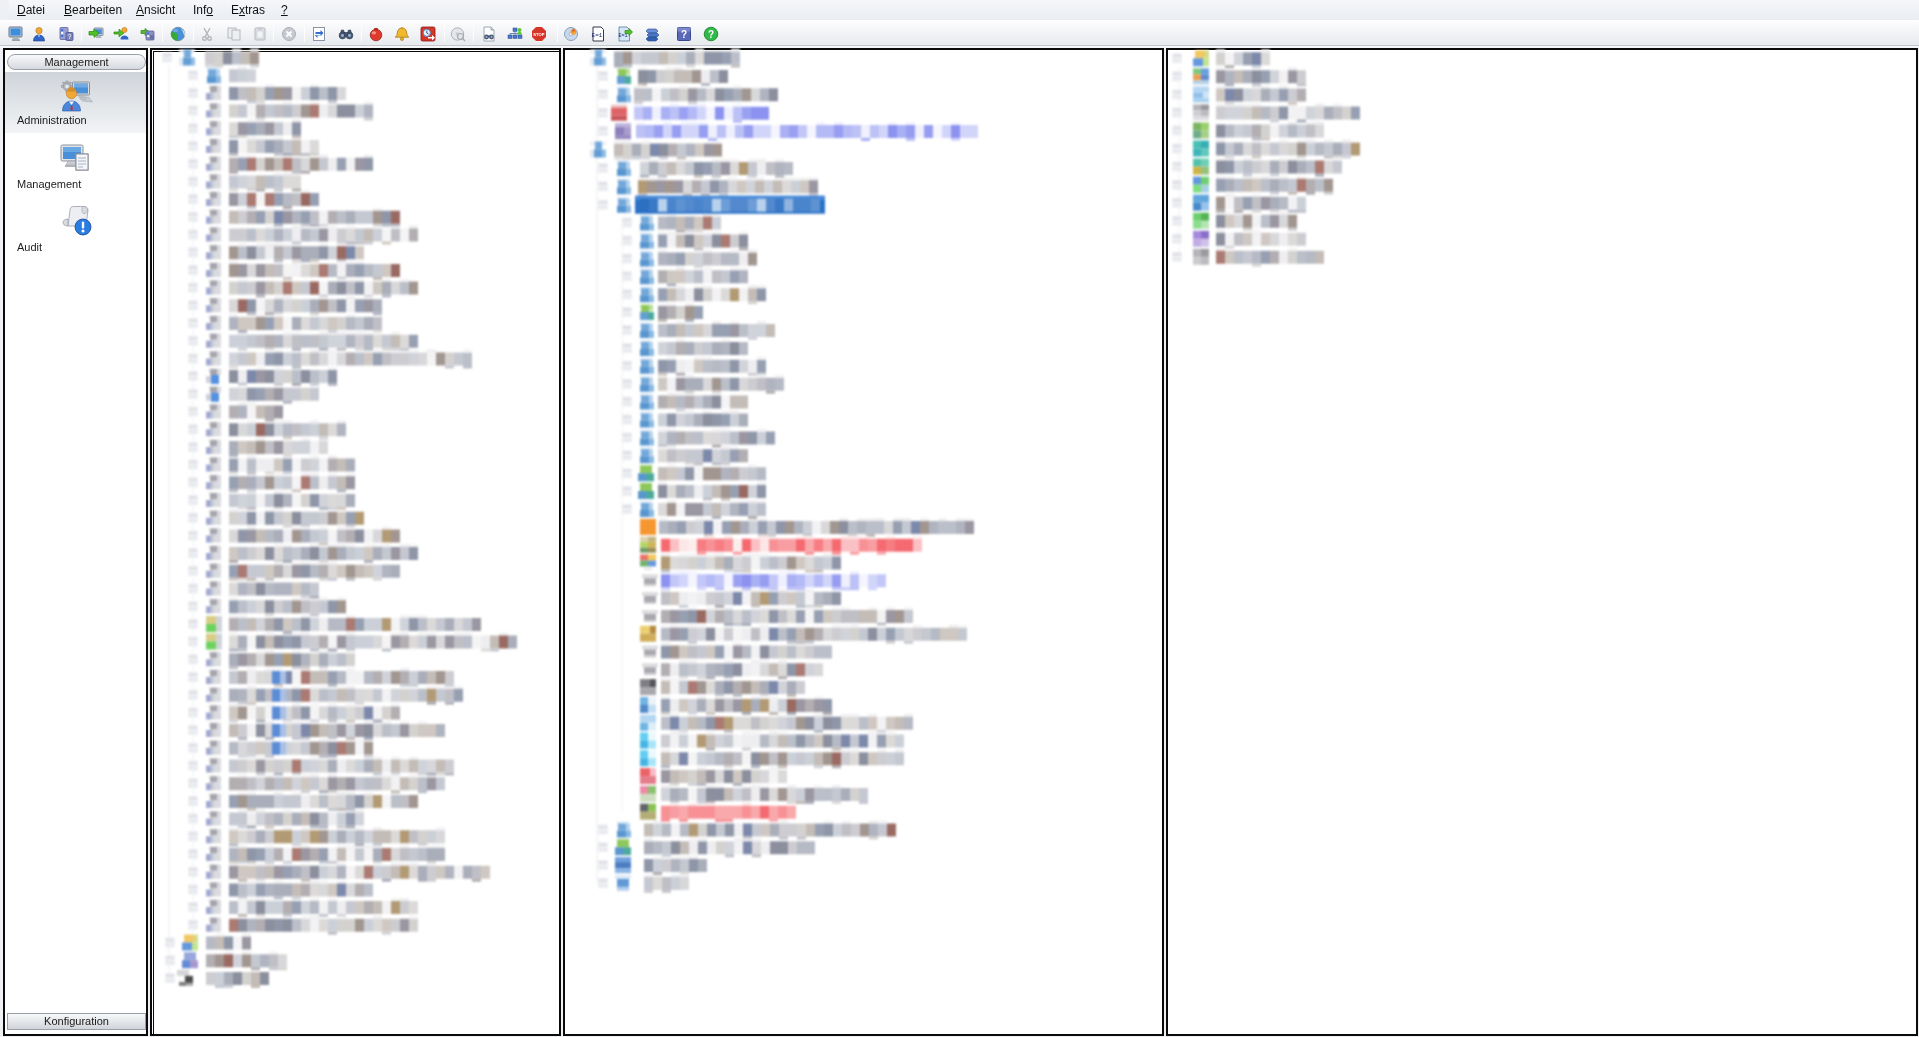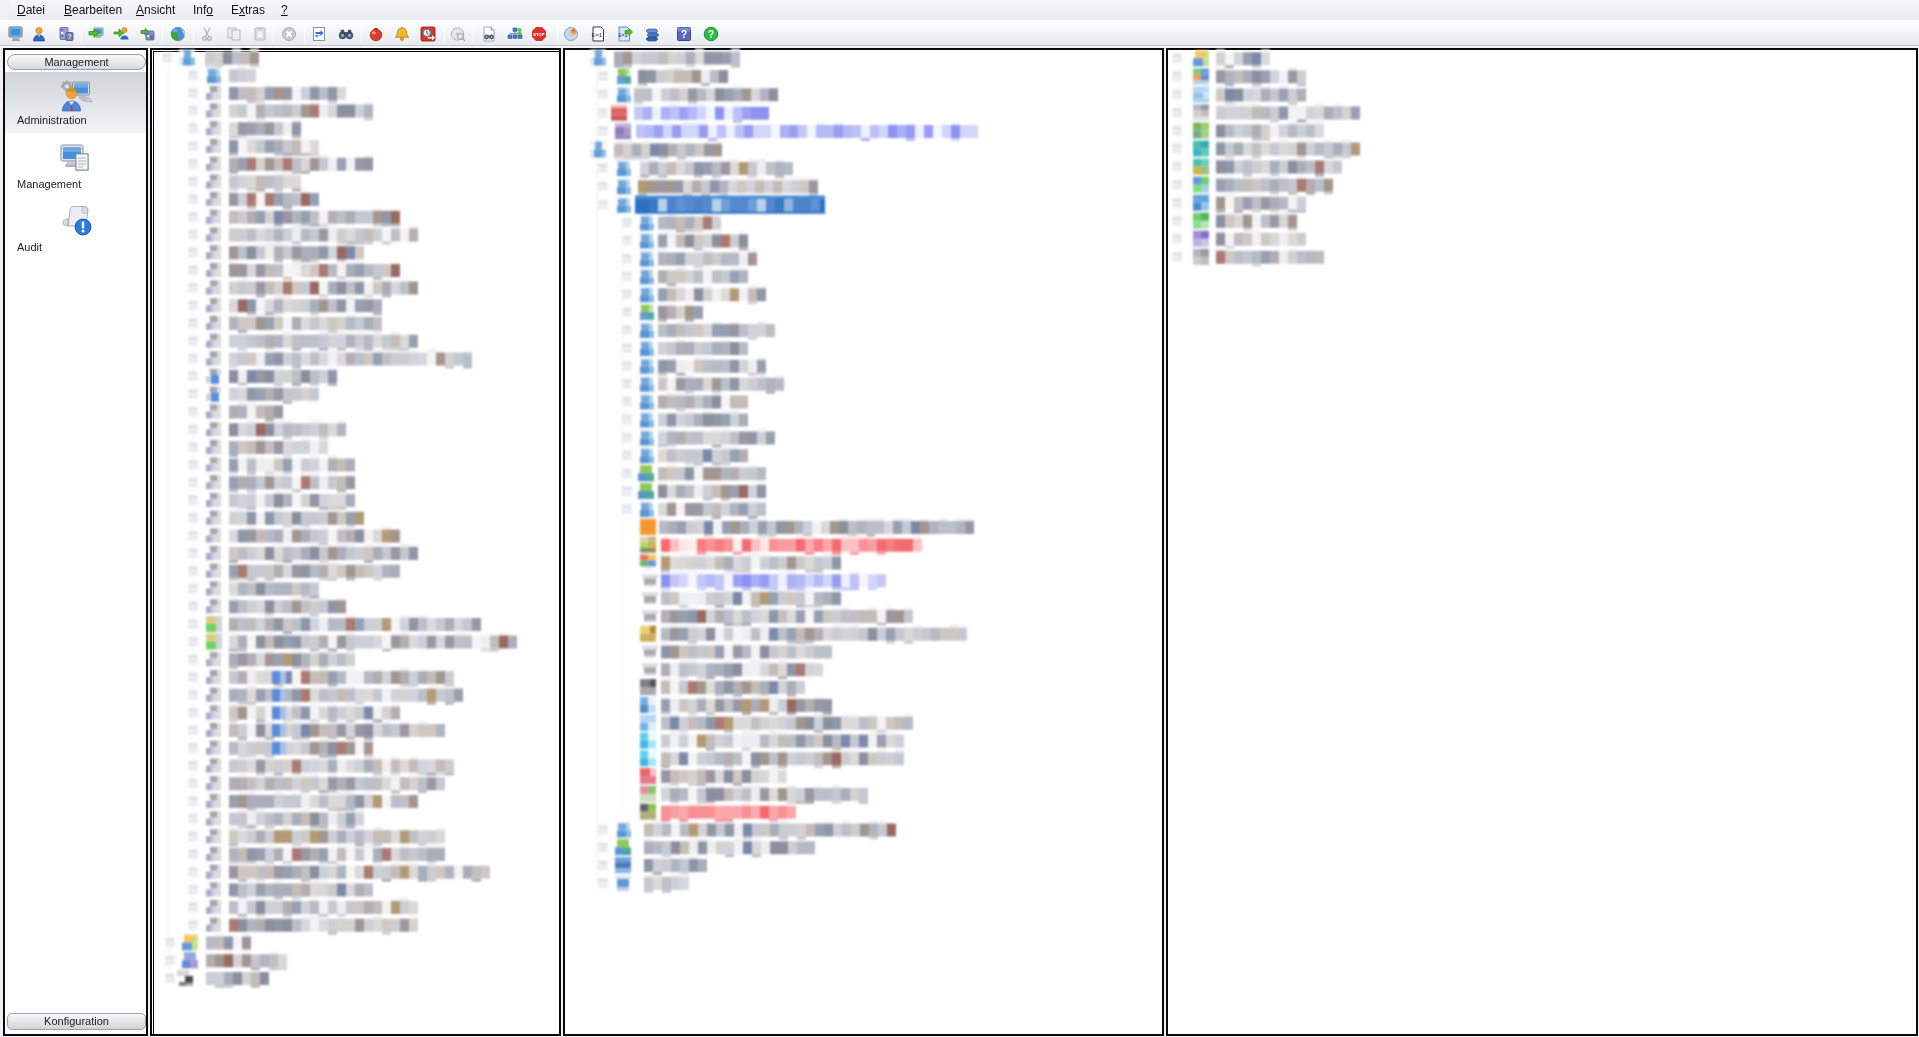--- a/index.html
+++ b/index.html
@@ -228,21 +228,21 @@
   <div class="slabel" style="top:128px">Management</div>
   <div style="position:absolute;left:55px;top:154px;width:34px;height:34px"><svg width="34" height="34" viewBox="0 0 34 34">
 <path d="M10 6c0-2 1.5-3.5 3.5-3.5h11C26.5 2.5 28 4 28 6l-2 16H8z" fill="#eceef2" stroke="#9aa0a8" stroke-width=".8"></path>
 <path d="M8 22c-3 0-5-1.5-5-3.5S5 15 8 15z" fill="#d8dce2" stroke="#9aa0a8" stroke-width=".8"></path>
 <path d="M24 2.5c2 0 3.5 1.5 3.5 3.5S26 9.5 24 9.5 22 8 22 6s0-3.5 2-3.5z" fill="#d8dce2" stroke="#9aa0a8" stroke-width=".6"></path>
 <circle cx="23" cy="23" r="8" fill="#2a7de0" stroke="#1a4a90" stroke-width=".8"></circle>
 <rect x="21.8" y="17.5" width="2.4" height="7" rx="1" fill="#fff"></rect>
         <circle cx="23" cy="27" r="1.5" fill="#fff"></circle>
 </svg></div>
   <div class="slabel" style="top:191px">Audit</div>
-  <div style="position:absolute;left:2px;top:963px;width:139px;height:17px;background:linear-gradient(#f8f9fa,#d0d4da);border:1px solid #9aa0a8;border-radius:5px;font-size:11px;text-align:center;line-height:15px;color:#1a1a1a">Konfiguration</div>
+  <div style="position:absolute;left:2px;top:963px;width:139px;height:17px;background:linear-gradient(#f8f9fa,#d0d4da);border:1px solid #9aa0a8;border-radius:0;font-size:11px;text-align:center;line-height:15px;color:#1a1a1a">Konfiguration</div>
 </div>
 <div class="panel" style="left:150px;width:411px">
     <div style="position:absolute;left:1px;top:1px;right:0;bottom:0;border-left:1px solid #0a0a0a;border-top:1px solid #0a0a0a"></div>
   </div>
 <div class="panel" style="left:563px;width:601px"></div>
 <div class="panel" style="left:1165.5px;width:752px"></div>
 <svg style="position:absolute;left:152px;top:48px;filter:blur(0.8px)" width="409" height="988">
     <line x1="17" y1="17.5" x2="17" y2="929.9" stroke="#e8eaee" stroke-width="1"></line>
     <line x1="41" y1="35.2" x2="41" y2="885.65" stroke="#eef0f3" stroke-width="1"></line>
     <path fill="#eff0f3" d="M10 4.5h10v10h-10zM36 22.2h10v10h-10zM36 39.9h10v10h-10zM36 57.599999999999994h10v10h-10zM36 75.3h10v10h-10zM36 93.0h10v10h-10zM36 110.69999999999999h10v10h-10zM36 128.39999999999998h10v10h-10zM36 146.1h10v10h-10zM36 163.79999999999998h10v10h-10zM36 181.5h10v10h-10zM36 199.2h10v10h-10zM36 216.89999999999998h10v10h-10zM36 234.6h10v10h-10zM36 252.29999999999995h10v10h-10zM36 270.0h10v10h-10zM36 287.7h10v10h-10zM36 305.4h10v10h-10zM36 323.09999999999997h10v10h-10zM36 340.8h10v10h-10zM36 358.5h10v10h-10zM36 376.2h10v10h-10zM36 393.9h10v10h-10zM36 411.59999999999997h10v10h-10zM36 429.29999999999995h10v10h-10zM36 447.0h10v10h-10zM36 464.7h10v10h-10zM36 482.4h10v10h-10zM36 500.09999999999997h10v10h-10zM36 517.8h10v10h-10zM36 535.5h10v10h-10zM36 553.1999999999999h10v10h-10zM36 570.9h10v10h-10zM36 588.6h10v10h-10zM36 606.3h10v10h-10zM36 624.0h10v10h-10zM36 641.6999999999999h10v10h-10zM36 659.4h10v10h-10zM36 677.1h10v10h-10zM36 694.8h10v10h-10zM36 712.5h10v10h-10zM36 730.1999999999999h10v10h-10zM36 747.9h10v10h-10zM36 765.6h10v10h-10zM36 783.3h10v10h-10zM36 801.0h10v10h-10zM36 818.6999999999999h10v10h-10zM36 836.4h10v10h-10zM36 854.0999999999999h10v10h-10zM36 871.8h10v10h-10zM13 889.5h10v10h-10zM13 907.1999999999999h10v10h-10zM13 924.9h10v10h-10z"></path>

